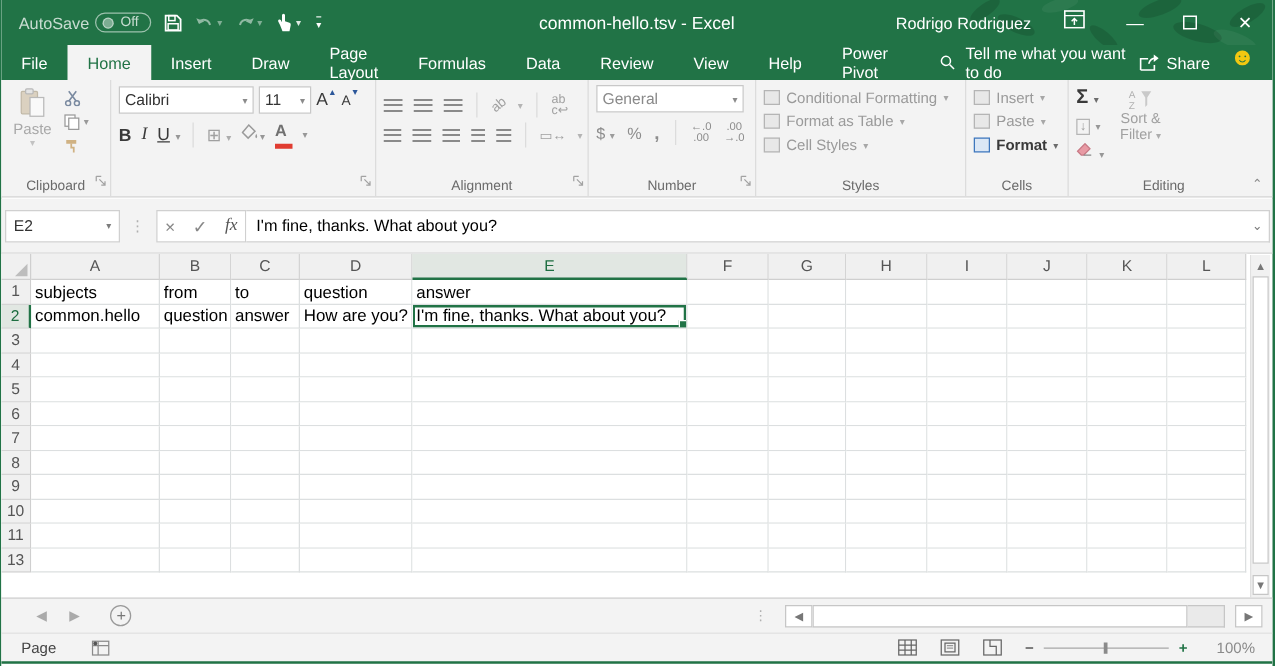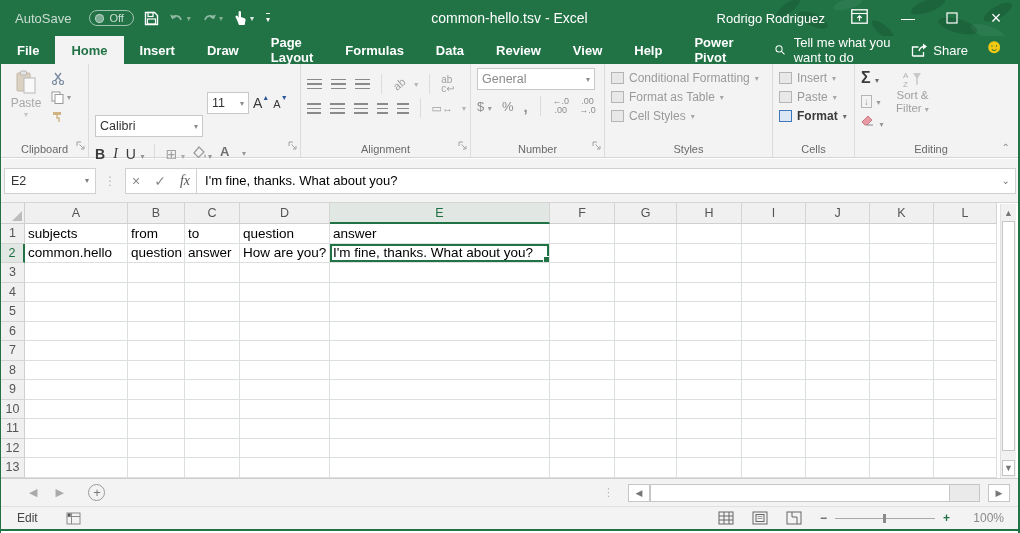--- a/index.html
+++ b/index.html
@@ -5,21 +5,21 @@
   * { margin:0; padding:0; box-sizing:border-box; font-family:"Liberation Sans", sans-serif; }
   html,body { background:#fff; }
   .window { position:relative; width:1020px; height:533px; overflow:hidden; background:#fff;
             border-left:1px solid #217346; border-right:2px solid #217346; }
 
   
   .titlebar { position:absolute; left:0; top:0; width:100%; height:36px; background:#217346; color:#fff;
               display:flex; align-items:center; overflow:hidden; }
   .titlebar .deco { position:absolute; right:0; top:0; height:36px; pointer-events:none; }
   .qat { display:flex; align-items:center; gap:10px; padding-left:14px; z-index:2; }
-  .autosave { display:flex; align-items:center; gap:18px; opacity:.75; font-size:13px; }
+  .autosave { display:flex; align-items:center; gap:5px; opacity:.75; font-size:13px; }
   .as-pill { display:flex; align-items:center; gap:5px; border:1px solid rgba(255,255,255,.75); border-radius:9px;
              padding:1px 9px 1px 5px; font-size:11px; }
   .as-dot { width:9px; height:9px; border:1px solid rgba(255,255,255,.85); border-radius:50%; background:rgba(255,255,255,.55); }
   .qbtn { display:flex; align-items:center; color:#fff; font-size:14px; gap:2px; cursor:default; }
   .qbtn svg { display:block; }
   .dd { font-size:8px; opacity:.85; }
   .faded { opacity:.5; }
   .qat-more { border-top:1px solid rgba(255,255,255,.9); font-size:8px; padding-top:1px; margin-left:2px; }
   .title-text { position:absolute; left:0; right:0; text-align:center; font-size:14px; color:#fff; z-index:1; }
   .tb-right { margin-left:auto; display:flex; align-items:center; z-index:2; height:100%; }
@@ -233,21 +233,21 @@
       <span class="winbtn">
         <svg width="12" height="12" viewBox="0 0 12 12">
           <rect x="1" y="1" width="10" height="10" fill="none" stroke="#fff" stroke-width="1.2"></rect>
         </svg>
       </span>
       <span class="winbtn" style="font-size:18px;">×</span>
     </div>
   </div>
 
   <div class="tabrow">
-    <div id="tabs-holder" style="display:flex;align-items:stretch;font-weight:bold;">
+    <div id="tabs-holder" style="display:flex;align-items:stretch;">
         <div class="tab">File</div>
         <div class="tab active">Home</div>
         <div class="tab">Insert</div>
         <div class="tab">Draw</div>
         <div class="tab">Page Layout</div>
         <div class="tab">Formulas</div>
         <div class="tab">Data</div>
         <div class="tab">Review</div>
         <div class="tab">View</div>
         <div class="tab">Help</div>
@@ -312,21 +312,21 @@
       <span class="launcher">
         <svg width="9" height="9" viewBox="0 0 9 9">
             <path d="M1 1 h4 M1 1 v4 M3.5 3.5 l4 4 M8 5 v3 h-3" stroke="#777" fill="none"></path>
           </svg>
       </span>
     </div>
 
     <div class="rgroup" style="width:212px;">
       <div class="font-grid">
         <div class="row-ic" style="gap:4px;">
-          <div class="combo" style="width:108px;margin-top:46px;">
+          <div class="combo" style="width:108px;">
             <span>Calibri</span>
               <span class="dd">▾</span>
           </div>
           <div class="combo" style="width:42px;">
             <span>11</span>
               <span class="dd">▾</span>
           </div>
           <span><span class="grow-a">A</span><span class="blue-tri">▲</span></span>
           <span><span class="shrink-a">A</span><span class="blue-tri">▼</span></span>
         </div>
@@ -663,35 +663,20 @@
         <div class="gc" style="width: 220px;"></div>
         <div class="gc" style="width: 65px;"></div>
         <div class="gc" style="width: 62px;"></div>
         <div class="gc" style="width: 65px;"></div>
         <div class="gc" style="width: 64px;"></div>
         <div class="gc" style="width: 64px;"></div>
         <div class="gc" style="width: 64px;"></div>
         <div class="gc" style="width: 63px;"></div>
       </div>
       <div class="g-row">
-        <div class="rh">12</div>
-        <div class="gc" style="width: 103px;"></div>
-        <div class="gc" style="width: 57px;"></div>
-        <div class="gc" style="width: 55px;"></div>
-        <div class="gc" style="width: 90px;"></div>
-        <div class="gc" style="width: 220px;"></div>
-        <div class="gc" style="width: 65px;"></div>
-        <div class="gc" style="width: 62px;"></div>
-        <div class="gc" style="width: 65px;"></div>
-        <div class="gc" style="width: 64px;"></div>
-        <div class="gc" style="width: 64px;"></div>
-        <div class="gc" style="width: 64px;"></div>
-        <div class="gc" style="width: 63px;"></div>
-      </div>
-      <div class="g-row">
         <div class="rh">13</div>
         <div class="gc" style="width: 103px;"></div>
         <div class="gc" style="width: 57px;"></div>
         <div class="gc" style="width: 55px;"></div>
         <div class="gc" style="width: 90px;"></div>
         <div class="gc" style="width: 220px;"></div>
         <div class="gc" style="width: 65px;"></div>
         <div class="gc" style="width: 62px;"></div>
         <div class="gc" style="width: 65px;"></div>
         <div class="gc" style="width: 64px;"></div>
@@ -719,21 +704,21 @@
     <div class="hscroll">
       <span class="hs-arrow">◀</span>
       <span class="hs-track">
           <span class="hs-thumb"></span>
         </span>
       <span class="hs-arrow" style="border-left:none; margin-left:8px; border-left:1px solid #c6c6c6;">▶</span>
     </div>
   </div>
 
   <div class="statusbar">
-    <span class="sb-mode">Edit</span>
+    <span class="sb-mode">Page</span>
     <span class="sb-rec">
       <svg width="15" height="13" viewBox="0 0 15 13">
         <rect x="1" y="1" width="13" height="11" fill="none" stroke="#8a8a8a"></rect>
         <path d="M1 4.5 h13 M5.5 1 v11" stroke="#8a8a8a"></path>
         <circle cx="3.2" cy="2.8" r="1.6" fill="#555"></circle>
       </svg>
     </span>
     <div class="sb-right">
       <span class="viewic">
         <svg width="16" height="14" viewBox="0 0 16 14">

